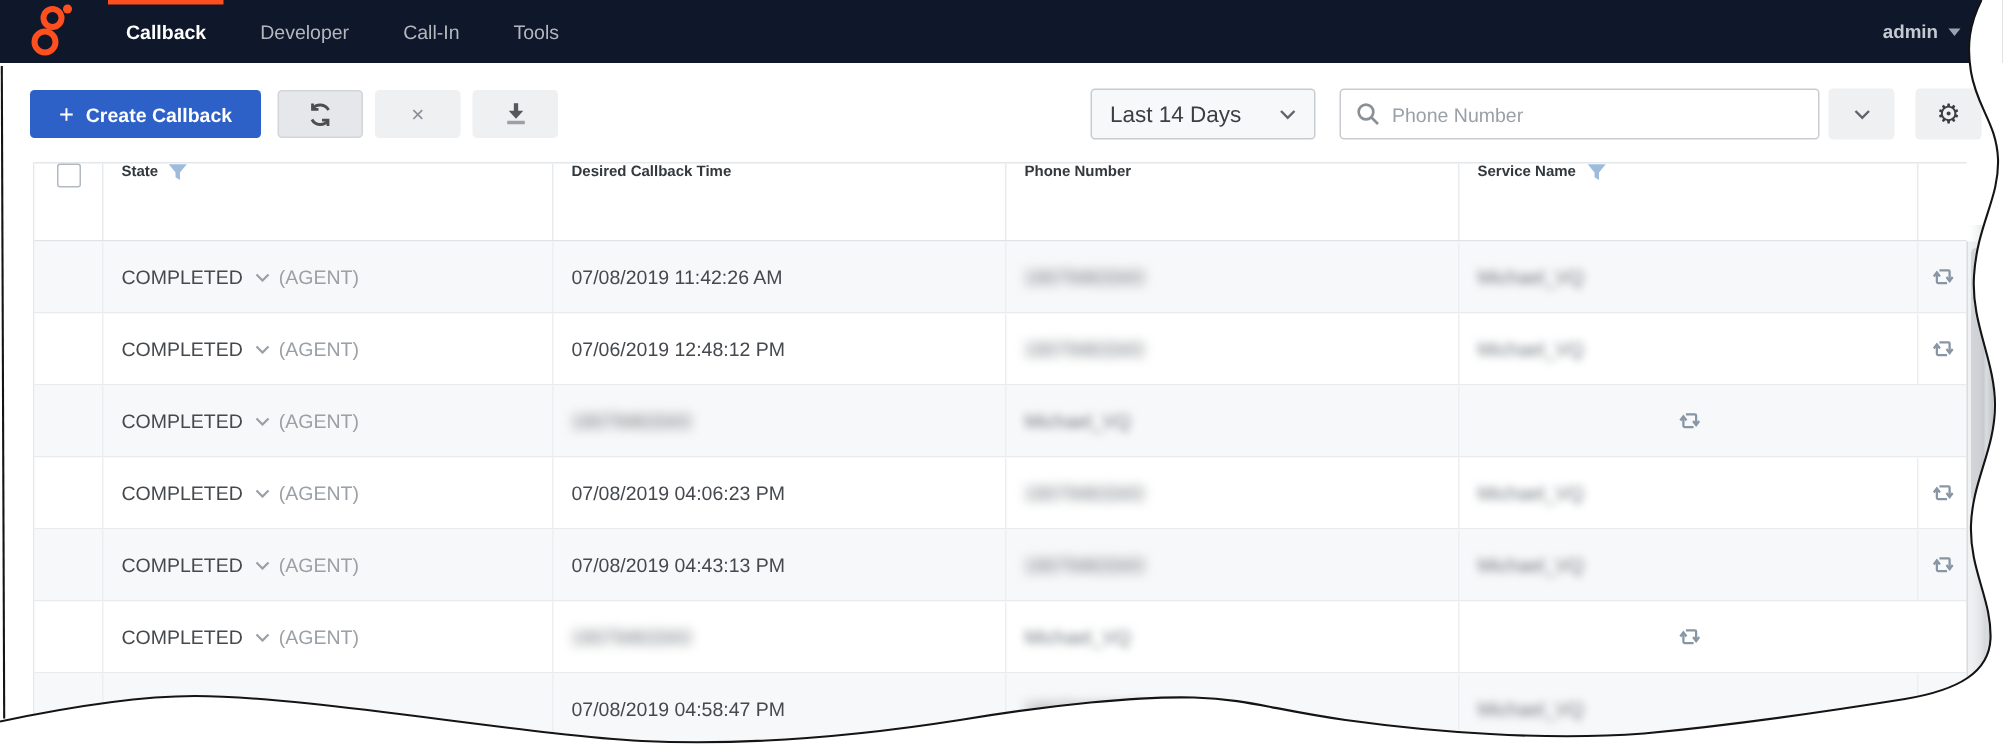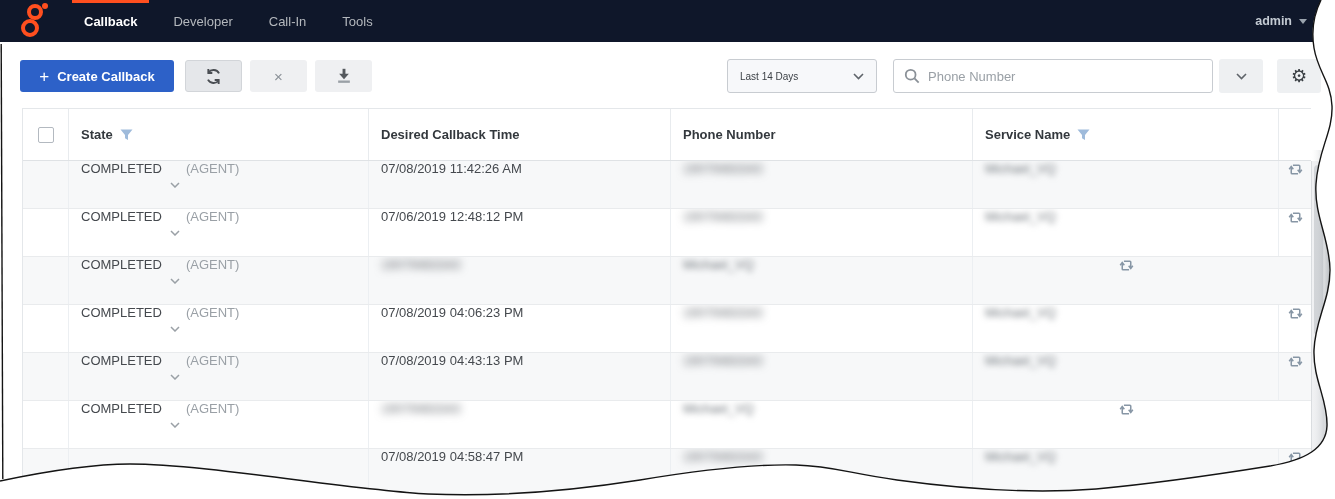--- a/index.html
+++ b/index.html
@@ -19,39 +19,39 @@
   
   .btn { position:absolute; top:60px; height:32px; border-radius:3px; display:flex; align-items:center; justify-content:center; cursor:pointer; }
   .btn-create { left:20px; width:154px; background:#2d61c8; color:#fff; font-size:13px; font-weight:bold; gap:8px; }
   .plus-glyph { font-size:17px; font-weight:normal; line-height:1; }
   .btn-gray { background:#eff0f2; }
   .btn-refresh { left:185px; width:57px; background:#e5e7ea; border:1px solid #d2d5d9; }
   .btn-close { left:250px; width:57px; }
   .btn-download { left:315px; width:57px; }
   .x-glyph { color:#8a9097; font-size:15px; }
 
-  .select-range { position:absolute; left:727px; top:59px; width:150px; height:34px; background:#f7f8fa; border:1px solid #c8ccd1; border-radius:3px; display:flex; align-items:center; font-size:10px; color:#3a3f44; padding:0 12px; cursor:pointer; }
+  .select-range { position:absolute; left:727px; top:59px; width:150px; height:34px; background:#f7f8fa; border:1px solid #c8ccd1; border-radius:3px; display:flex; align-items:center; font-size:15px; color:#3a3f44; padding:0 12px; cursor:pointer; }
   .select-range .spacer { flex:1; }
 
   .search-box { position:absolute; left:893px; top:59px; width:320px; height:34px; background:#fff; border:1px solid #c8ccd1; border-radius:3px; display:flex; align-items:center; padding:0 10px; gap:8px; }
   .search-box input { border:none; outline:none; flex:1; font-size:13px; font-family:"Liberation Sans",sans-serif; color:#3a3f44; background:transparent; }
   .search-box input::placeholder { color:#9aa0a6; }
 
   .btn-dd { position:absolute; left:1219px; top:59px; width:44px; height:34px; background:#eef0f2; border-radius:3px; display:flex; align-items:center; justify-content:center; cursor:pointer; }
   .btn-gear { position:absolute; left:1277px; top:59px; width:44px; height:34px; background:#eef0f2; border-radius:3px; display:flex; align-items:center; justify-content:center; cursor:pointer; font-size:18px; color:#3a3f44; }
 
   
   .table { position:absolute; left:22px; top:108px; width:1289px; border-left:1px solid #e4e7ea; }
   .t-head { display:grid; grid-template-columns:46px 300px 302px 302px 306px 33px; height:53px; background:#fff; border-top:1px solid #e4e7ea; border-bottom:1px solid #dfe2e5; }
-  .t-head .th { display:flex; align-items:center; padding:0 12px; font-size:13px; font-weight:bold; color:#33383d; border-right:1px solid #e8ebee; gap:7px; }
+  .t-head .th { display:flex; align-items:flex-start; padding:0 12px; font-size:10px; font-weight:bold; color:#33383d; border-right:1px solid #e8ebee; gap:7px; }
   .t-head .th:last-child { border-right:none; }
   .t-row { display:grid; grid-template-columns:46px 300px 302px 302px 306px 33px; height:48px; border-bottom:1px solid #e9ebed; }
   .t-row.odd { background:#f7f8f9; }
   .t-row.even { background:#ffffff; }
-  .td { display:flex; padding:0 12px; font-size:13px; color:#45494e; border-right:1px solid #eceff2; overflow:hidden; white-space:nowrap; }
+  .td { display:flex; align-items:center; padding:0 12px; font-size:13px; color:#45494e; border-right:1px solid #eceff2; overflow:hidden; white-space:nowrap; }
   .td:last-child { border-right:none; justify-content:center; padding:0; }
   .td .qualifier { color:#9aa0a6; margin-left:6px; }
   .td .chev { margin-left:8px; display:flex; align-items:center; }
   .blur-strong { filter:blur(4px); color:#5d6268; }
   .blur-soft { filter:blur(3px); color:#6e747a; }
   .cb { width:16px; height:16px; border:1px solid #b3b9c0; border-radius:2px; background:#fff; margin:0 auto; cursor:pointer; }
 
   
   .scroll-strip { position:absolute; left:1311px; top:161px; width:13px; height:299px; background:#f0f1f3; border-left:1px solid #d8dbde; }
   .scroll-thumb { position:absolute; left:2px; top:4px; width:9px; height:170px; background:#ced1d5; border-radius:4px; }

